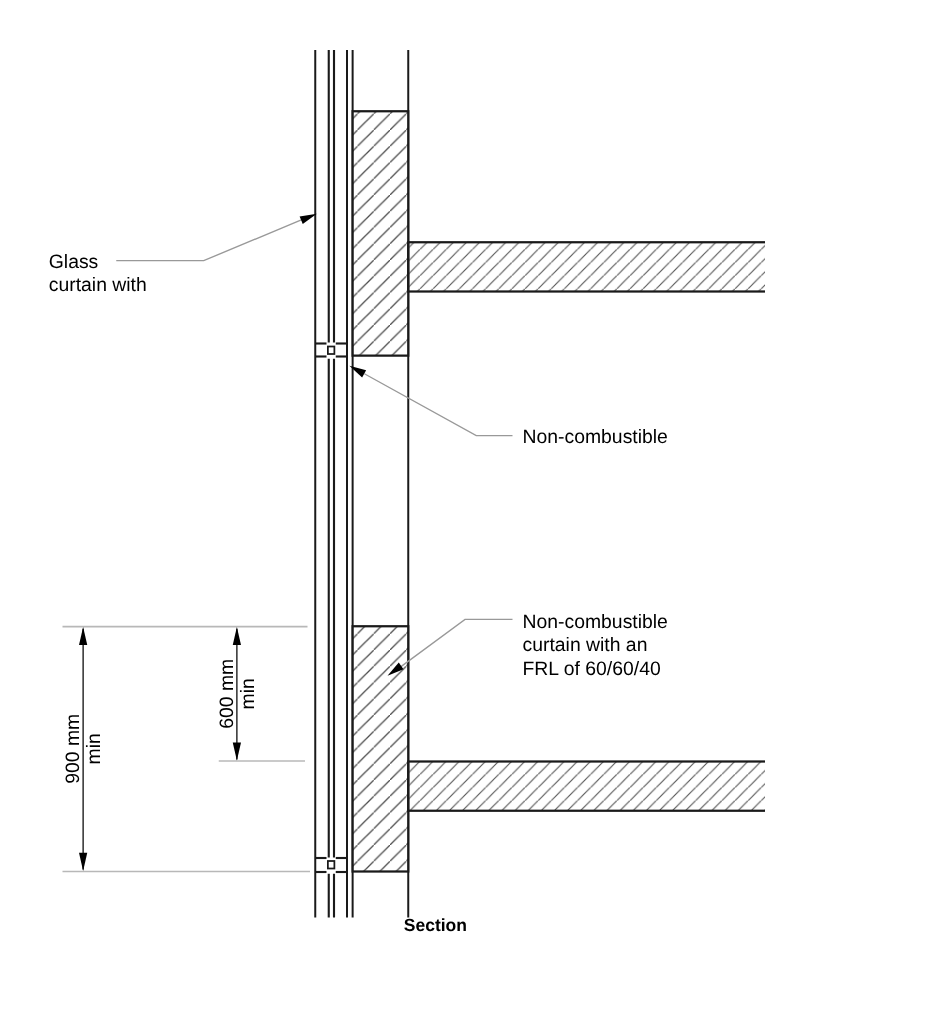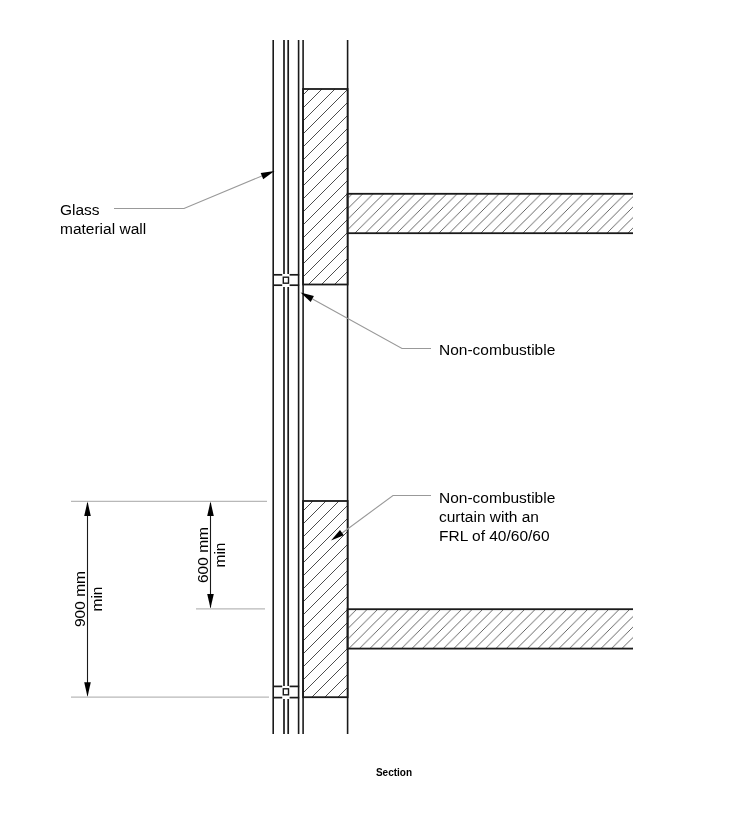--- a/index.html
+++ b/index.html
@@ -4,21 +4,20 @@
 <style>
   html, body { margin: 0; padding: 0; background: #ffffff; }
   #canvas {
     position: relative;
     width: 612px;
     height: 822px;
     background: #ffffff;
     font-family: "Liberation Sans", "DejaVu Sans", sans-serif;
     color: #000000;
     overflow: hidden;
-    margin-left: 21px;
   }
   #drawing-svg { position: absolute; left: 0; top: 0; }
   .label {
     position: absolute;
     font-size: 15.5px;
     line-height: 19px;
     color: #000000;
     white-space: nowrap;
   }
   .dim-text {
@@ -27,25 +26,24 @@
     height: 34px;
     transform: rotate(-90deg);
     text-align: center;
     font-size: 15.5px;
     line-height: 17px;
     white-space: nowrap;
   }
   .title {
     position: absolute;
     left: 323px;
-    top: 767px;
+    top: 732px;
     width: 100px;
-    text-align: center;
     font-weight: bold;
-    font-size: 10px;
+    font-size: 14px;
   }
 </style>
 </head>
 <body>
 
 <div id="canvas">
 
   <svg id="drawing-svg" width="750" height="822" viewBox="0 0 750 822">
     <defs>
       <pattern id="hatchBlock" width="13" height="13" patternUnits="userSpaceOnUse">
@@ -129,31 +127,31 @@
       <polygon points="279.5,292.5 292.9,296.1 289.7,301.9" fill="#000000"></polygon>
     </g>
     <g>
       <polyline points="410,495.5 372,495.5 320.5,533.5" fill="none" stroke="#999999" stroke-width="1.1"></polyline>
       <polygon points="310,540.5 319,529.9 322.8,535.3" fill="#000000"></polygon>
     </g>
   </svg>
 
   <div class="label" style="left:39px; top:199.5px;">
     <div>Glass</div>
-    <div>material wall</div>
+    <div>curtain with</div>
   </div>
 
   <div class="label" style="left:418px; top:339.5px;">
     <div>Non-combustible</div>
   </div>
 
   <div class="label" style="left:418px; top:488px;">
     <div>Non-combustible</div>
     <div>curtain with an</div>
-    <div>FRL of 40/60/60</div>
+    <div>FRL of 60/60/40</div>
   </div>
 
   <div class="dim-text" style="left:27px; top:582px;">
     <div>900 mm</div>
     <div>min</div>
   </div>
 
   <div class="dim-text" style="left:149.5px; top:538px;">
     <div>600 mm</div>
     <div>min</div>

